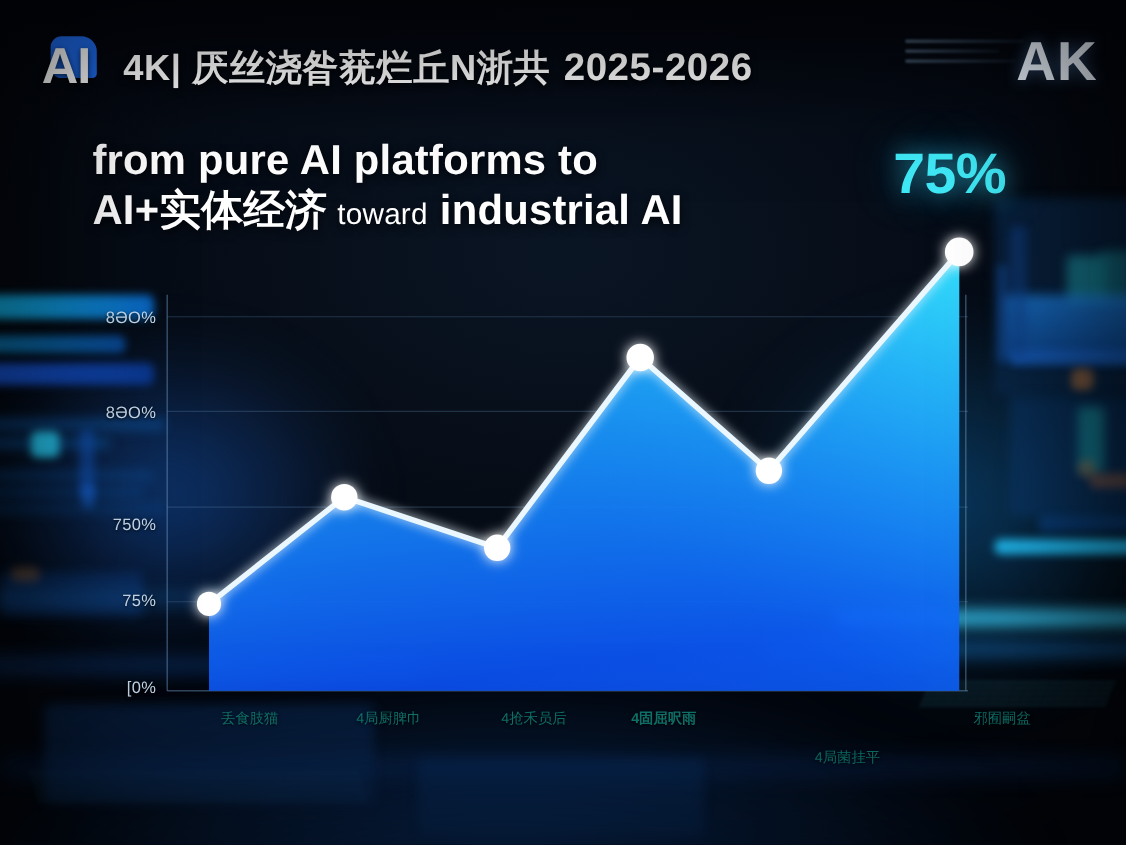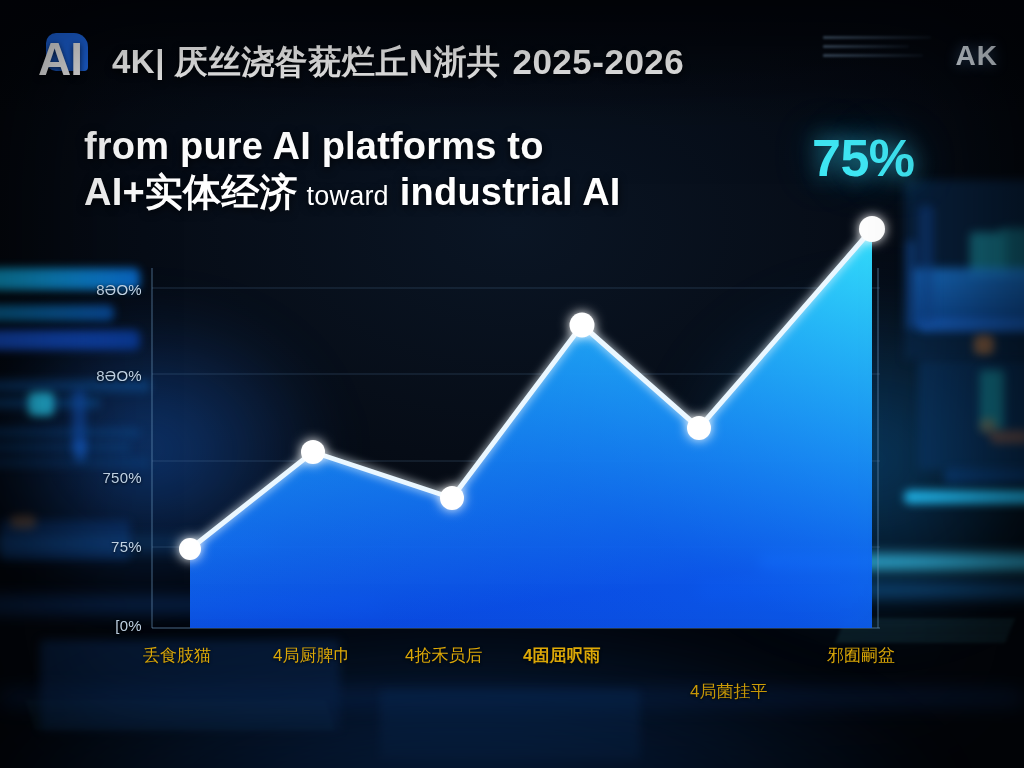--- a/index.html
+++ b/index.html
@@ -46,21 +46,21 @@
      letter-spacing:.5px; text-shadow:0 2px 7px rgba(0,0,0,.85);
      filter:blur(.35px); white-space:nowrap; }
   .title-years { color:#fff; font-size:35px; font-weight:700; letter-spacing:.5px;
      text-shadow:0 2px 7px rgba(0,0,0,.85); white-space:nowrap; }
 
   .watermark { position:absolute; right:26px; top:28px; width:175px; height:56px; }
   .wm-lines { position:absolute; left:0; top:8px; width:108px; height:40px; opacity:.42; }
   .wm-lines i { display:block; height:3px; margin-bottom:6px; border-radius:1px;
      background:linear-gradient(90deg, rgba(160,200,240,.9), rgba(120,170,220,.15));
      filter:blur(1.1px); }
-  .wm-ak { position:absolute; right:0; top:0; color:#e9f2fb; font-size:28px;
+  .wm-ak { position:absolute; right:0; top:0; color:#e9f2fb; font-size:50px;
      font-weight:700; letter-spacing:1px; line-height:56px;
      text-shadow:0 0 14px rgba(120,180,255,.45); }
 
   
   .subtitle { position:absolute; left:84px; top:123px; }
   .sub-l1 { color:#ffffff; font-size:38px; font-weight:700; line-height:46px;
      letter-spacing:.2px; text-shadow:0 2px 9px rgba(0,0,0,.8); }
   .sub-l2 { color:#ffffff; font-size:38px; font-weight:700; line-height:46px;
      letter-spacing:.2px; text-shadow:0 2px 9px rgba(0,0,0,.8);
      display:flex; align-items:baseline; gap:2px; white-space:nowrap; }
@@ -70,22 +70,22 @@
   .callout { position:absolute; left:812px; top:128px; color:#3fe8f5;
      font-size:52px; font-weight:700; letter-spacing:-.5px;
      text-shadow:0 0 22px rgba(60,225,255,.65), 0 0 45px rgba(40,190,255,.35); }
 
   
   #chart { position:absolute; left:0; top:0; width:1024px; height:768px; }
 
   .ylab { position:absolute; color:#c9dcee; font-size:15px; font-weight:500;
      text-align:right; width:70px; filter:blur(.25px);
      text-shadow:0 1px 3px rgba(0,0,0,.8); letter-spacing:.3px; }
-  .xlab { position:absolute; color:#eab308; font-size:17px; font-weight:500;
-     text-align:left; width:110px; filter:blur(.5px);
+  .xlab { position:absolute; color:#0f766e; font-size:13px; font-weight:500;
+     text-align:right; width:110px; filter:blur(.5px);
      text-shadow:0 1px 3px rgba(0,0,0,.8); }
 
   .vignette { position:absolute; inset:0; pointer-events:none;
      box-shadow:inset 0 0 120px 40px rgba(0,0,0,.55); }
   .topfade { position:absolute; left:0; top:0; width:1024px; height:120px;
      background:linear-gradient(180deg, rgba(2,5,12,.92), rgba(2,5,12,0)); }
 </style>
 </head>
 <body>
 

